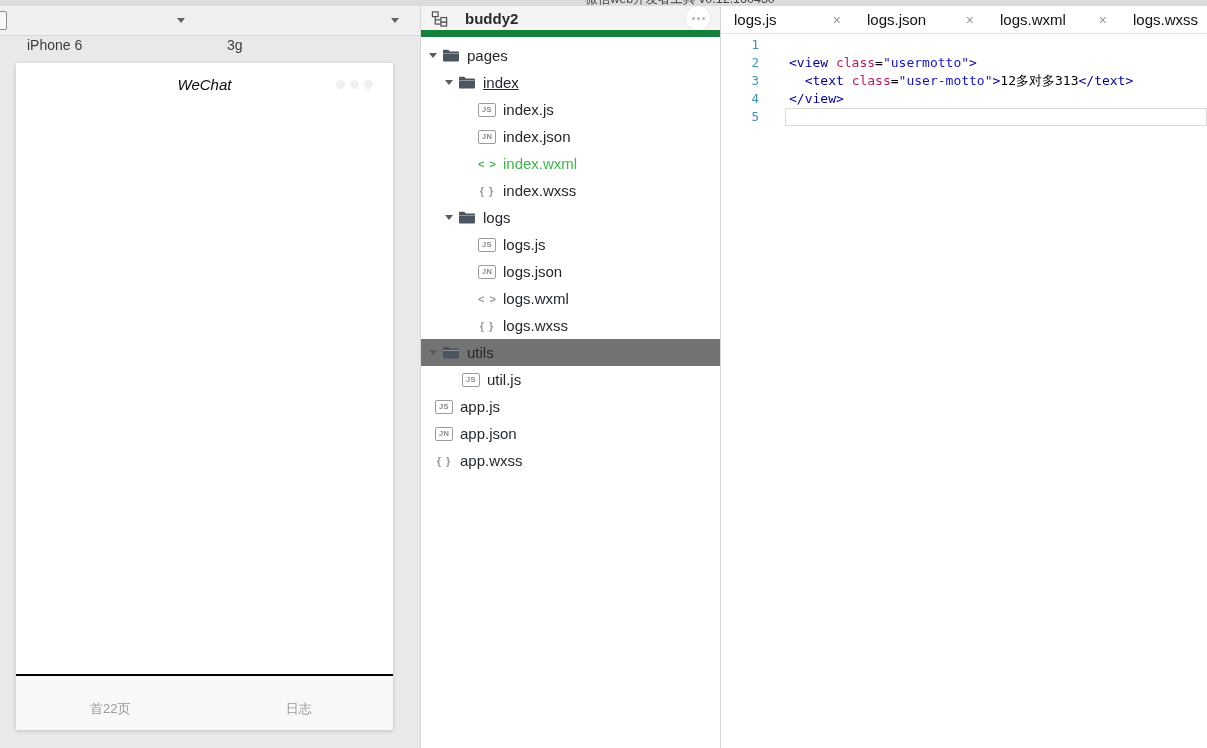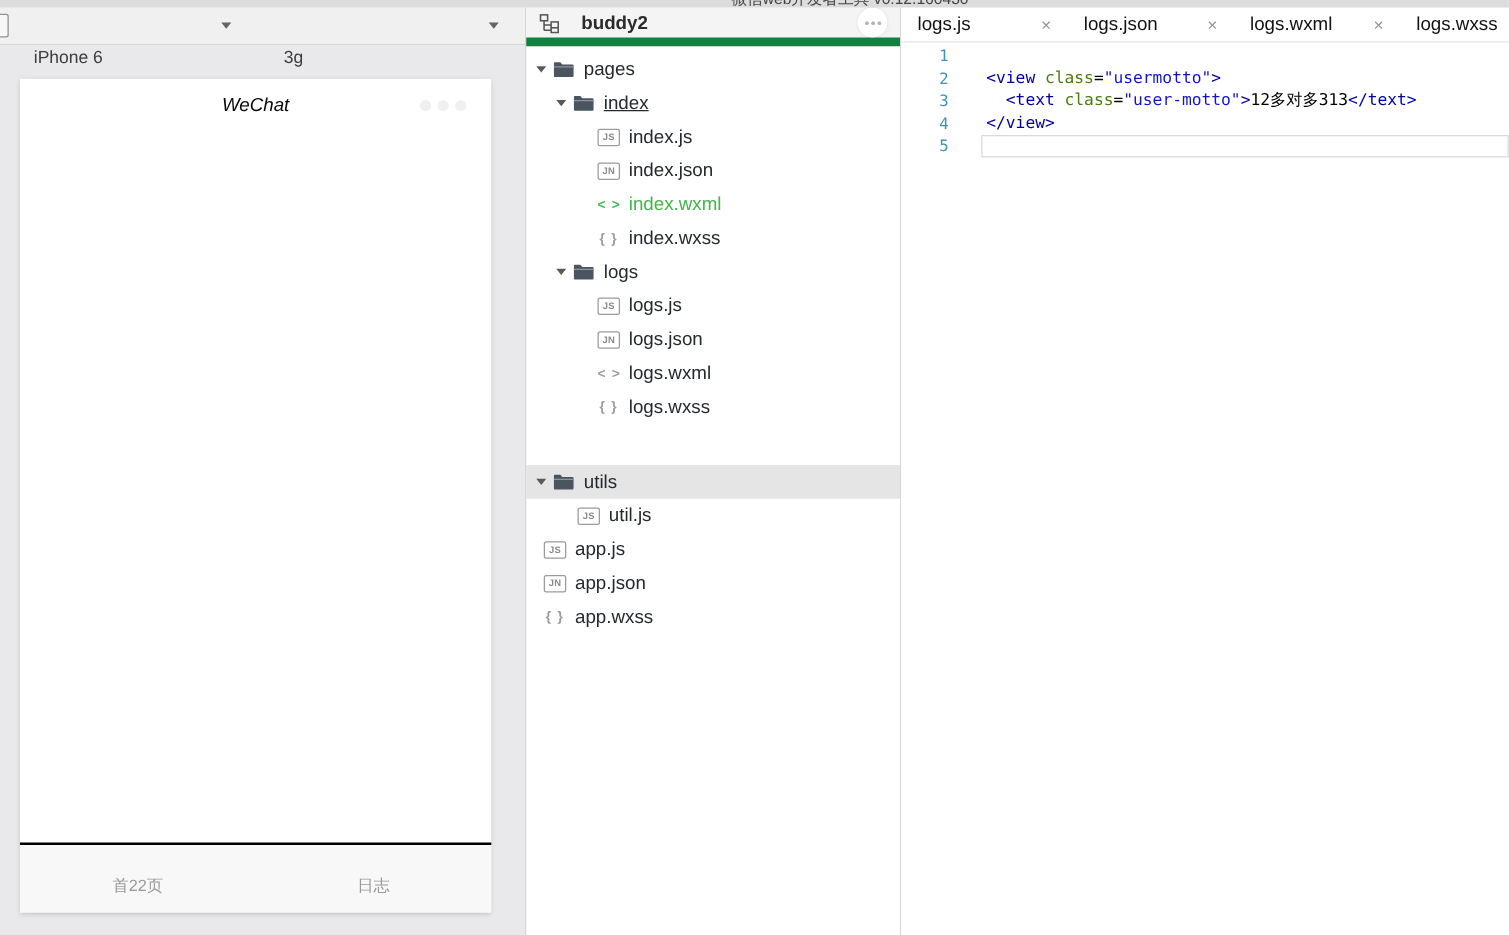--- a/index.html
+++ b/index.html
@@ -40,21 +40,21 @@
               background:#fff; border-left:1px solid #d6d6d6; border-right:1px solid #d6d6d6; }
   .exp-header { height:31px; background:#f4f4f5; border-bottom:7px solid #15803d;
                 display:flex; align-items:center; padding:0 10px; }
   .proj-name { margin-left:9px; font-size:15px; font-weight:600; color:#2b2b2b; }
   .more-btn { margin-left:auto; width:24px; height:24px; border-radius:50%; background:#fff;
               box-shadow:0 0 2px rgba(0,0,0,.12); display:flex; align-items:center;
               justify-content:center; gap:2px; }
   .more-btn i { width:3px; height:3px; border-radius:50%; background:#b4b4b4; display:block; }
   .tree { padding-top:5px; }
   .tree-row { height:27px; display:flex; align-items:center; font-size:15px; color:#24292e; }
-  .tree-row.selected { background:#e5e5e5;margin-top:33px; }
+  .tree-row.selected { background:#737373; }
   .tw { width:0; height:0; border-left:4px solid transparent; border-right:4px solid transparent;
         border-top:5px solid #5a5a5a; margin-right:6px; flex:none; }
   .folder-ic { flex:none; margin-right:8px; display:flex; }
   .badge { flex:none; width:18px; height:14px; border:1px solid #9b9b9b; border-radius:2px;
            font-size:7.5px; font-weight:bold; color:#8a8a8a; display:flex; align-items:center;
            justify-content:center; margin-right:7px; letter-spacing:.3px; }
   .sym { flex:none; width:18px; font-size:11px; font-weight:bold; color:#9a9a9a;
          text-align:center; margin-right:7px; letter-spacing:1px; white-space:pre; }
   .tree-row.active-file .flabel, .tree-row.active-file .sym { color:#42b649; }
 
@@ -64,21 +64,21 @@
   .etab { width:133px; flex:none; display:flex; align-items:center; padding:0 13px;
           font-size:15px; color:#111; }
   .etab .close { margin-left:auto; color:#969696; font-size:14px; }
   .code-area { font-family:"DejaVu Sans Mono", monospace; font-size:13px; padding-top:2px; }
   .code-row { display:flex; height:18px; line-height:18px; }
   .gutter-cell { width:64px; flex:none; padding-right:26px; text-align:right;
                  color:#4192b4; font-size:12.5px; }
   .code-cell { flex:1; padding-left:4px; white-space:pre; color:#000; }
   .code-row.active .code-cell { border:1px solid #dadada; }
   .seg-tag  { color:#0000a0; }
-  .seg-attr { color:#4d7c0f;text-align:right; }
+  .seg-attr { color:#be185d;text-align:right; }
   .seg-str  { color:#1414c8; }
   .seg-plain{ color:#000; }
 </style>
 </head>
 <body>
 
 <div class="title-strip">
   <span class="t">微信web开发者工具 v0.12.160430</span>
 </div>
 

